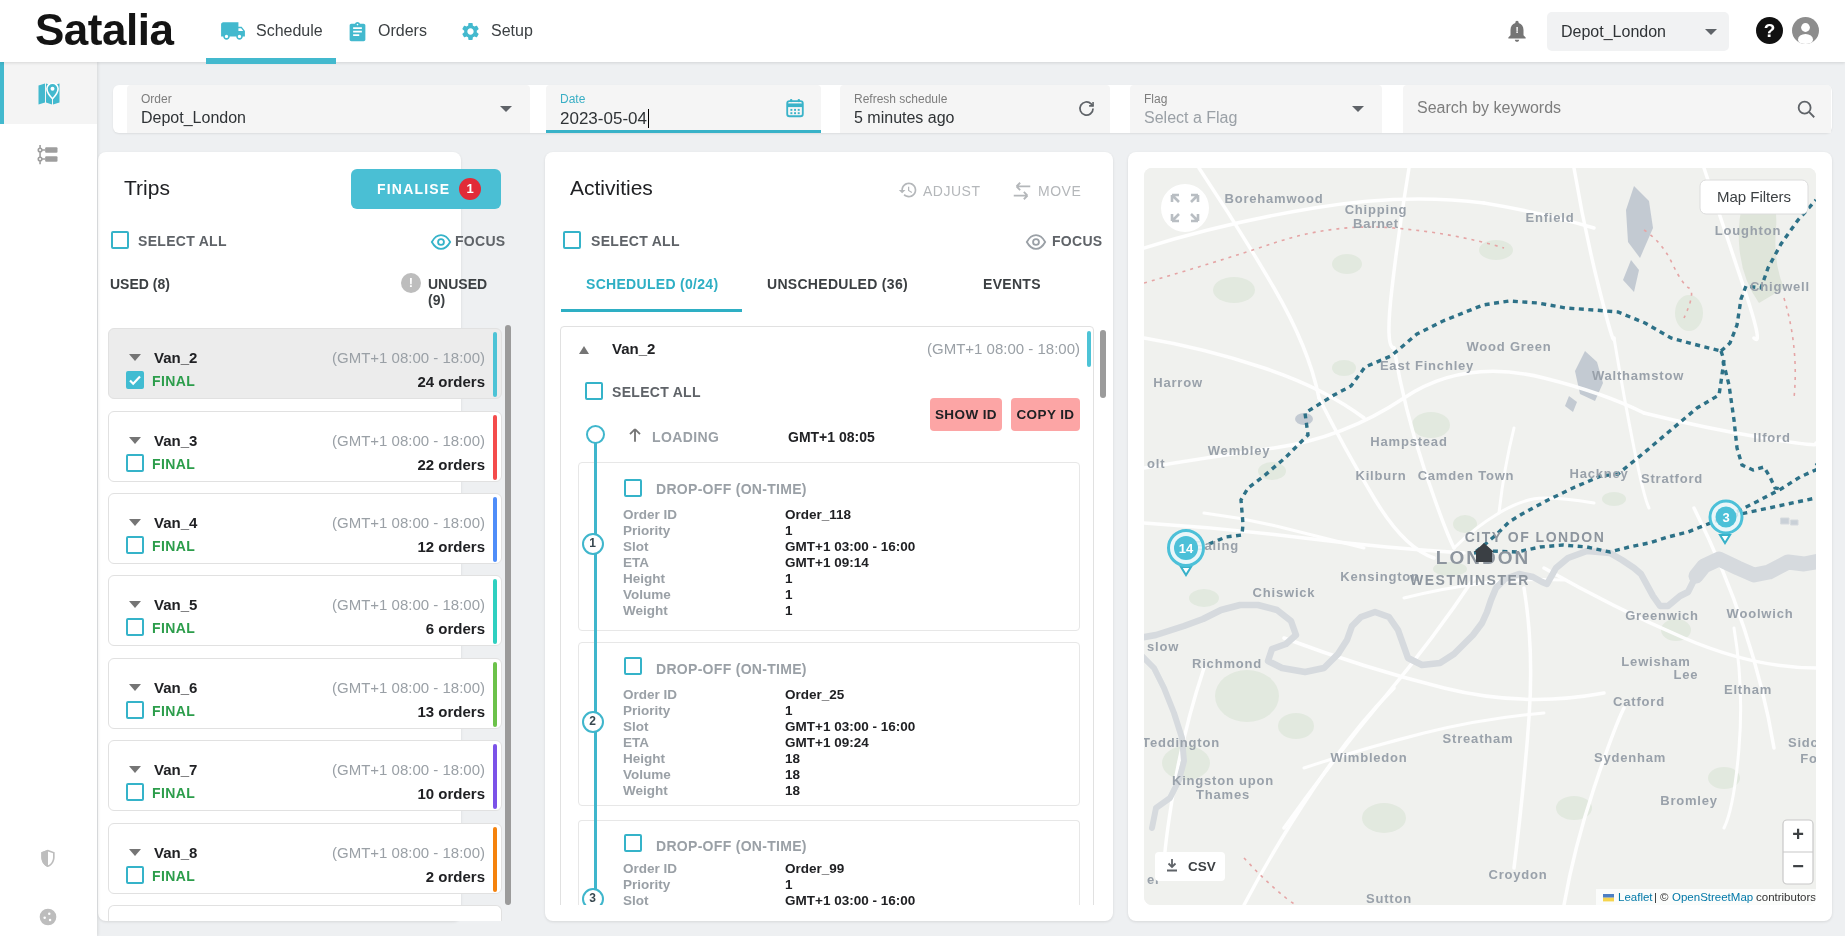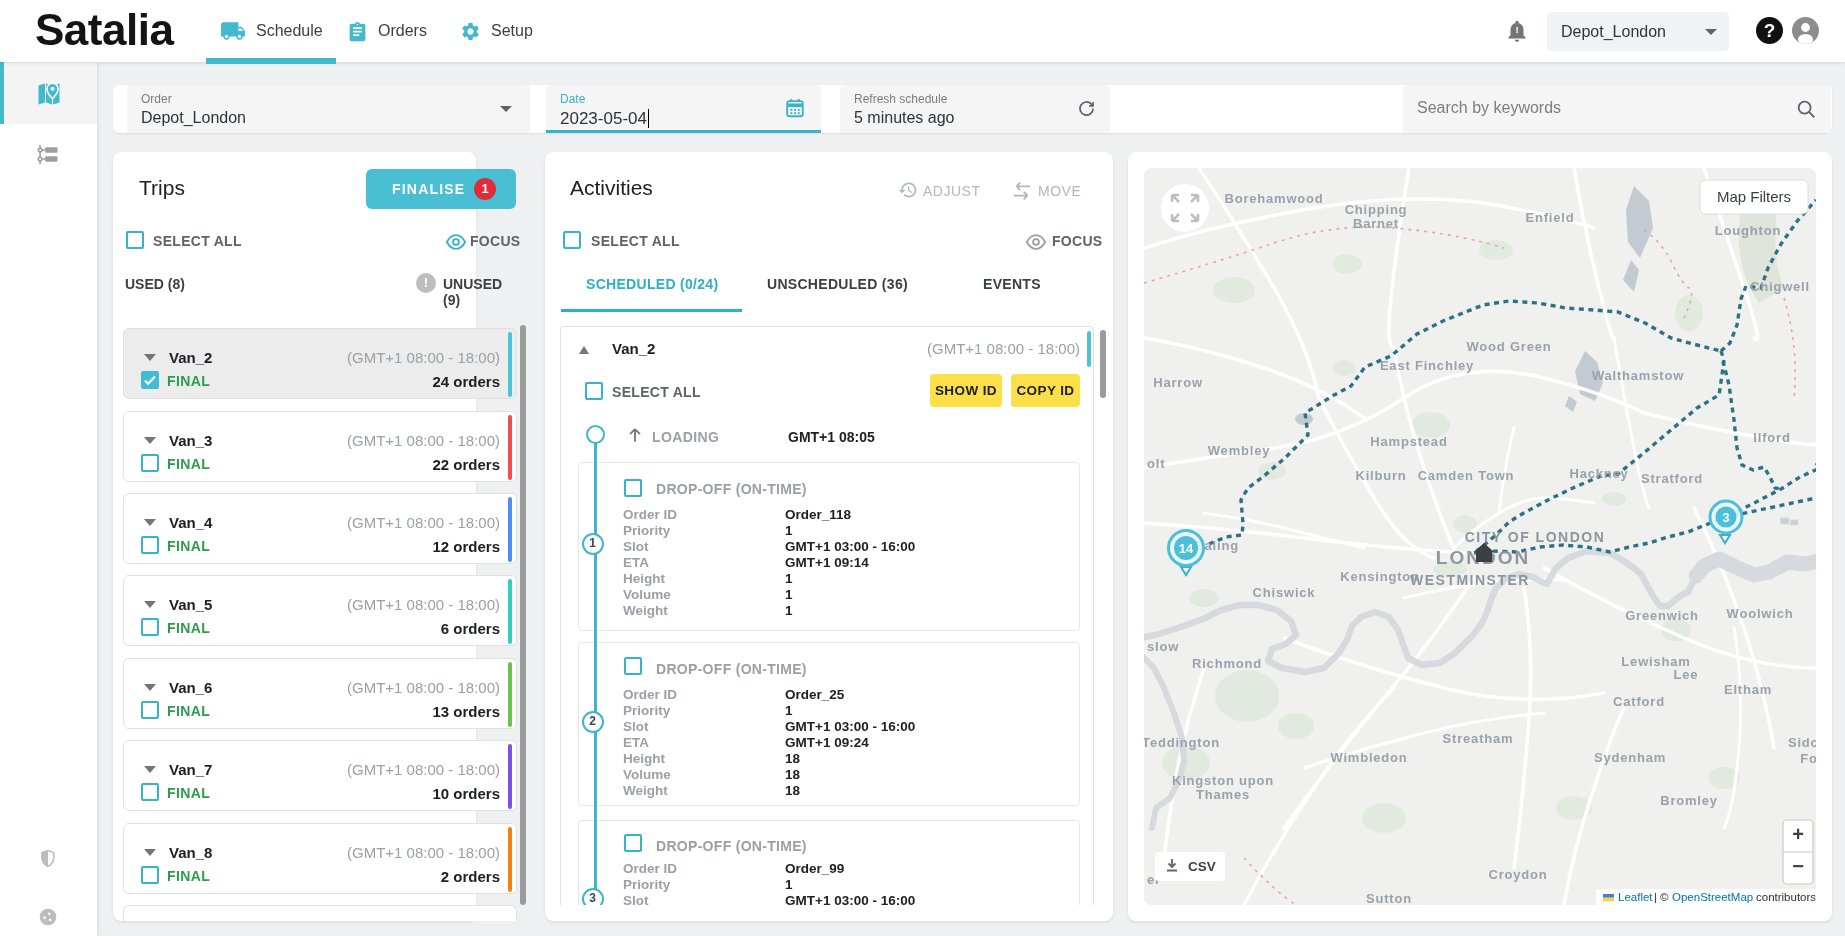--- a/index.html
+++ b/index.html
@@ -31,21 +31,21 @@
 #f-depot { left:14px; width:403px; }
 #f-date  { left:433px; width:275px; border-bottom:3px solid #38b2c8; }
 #f-date .flabel { color:#3aafc5; }
 #f-refresh { left:727px; width:270px; }
 #f-flag { left:1017px; width:252px; }
 #f-search { left:1290px; width:428px; }
 #f-search .fvalue { top:14px; color:#7d7d7d; }
 
 
 .panel { position:absolute; top:152px; height:769px; background:#fff; border-radius:8px; box-shadow:0 1px 3px rgba(0,0,0,.10); }
-#p-trips { left:113px; width:363px; }
+#p-trips { left:98px; width:363px; }
 #p-act   { left:545px; width:568px; }
 #p-map   { left:1128px; width:704px; }
 
 .ptitle { position:absolute; font-size:21px; color:#202124; }
 .chkbox { position:absolute; width:18px; height:18px; border:2px solid #35b3c9; border-radius:2px; background:#fff; }
 .chkbox.on { background:#41bcd2; border-color:#41bcd2; }
 .seltxt { position:absolute; font-size:14px; font-weight:bold; color:#5f6368; letter-spacing:.3px; }
 
 
 .vcard { position:absolute; left:10px; width:394px; height:71px; background:#fff; border:1px solid #e1e1e1; border-radius:6px; }
@@ -59,21 +59,21 @@
 .vchk  { position:absolute; left:17px; top:42px; }
 
 
 .tabtxt { position:absolute; top:124px; font-size:14px; font-weight:bold; letter-spacing:.3px; color:#3c4043; }
 .dcard { position:absolute; left:33px; width:502px; background:#fff; border:1px solid #e7e7e7; border-radius:4px; }
 .dhead { position:absolute; left:77px; top:17px; font-size:14px; font-weight:bold; color:#9aa0a6; letter-spacing:.3px; }
 .drow { position:absolute; left:44px; font-size:13.5px; color:#9aa0a6; font-weight:bold; }
 .dval { position:absolute; left:206px; font-size:13.5px; color:#202124; font-weight:bold; }
 .numcirc { position:absolute; width:22px; height:22px; border:2.5px solid #3fb6cc; border-radius:50%; background:#fff; text-align:center; font-size:12px; font-weight:bold; color:#37474f; line-height:17px; z-index:3; }
 
-.gbtn { position:absolute; height:33px; background:#fde047; border-radius:4px; font-size:13.5px; font-weight:bold; color:#202124; letter-spacing:.4px; text-align:center; }
+.gbtn { position:absolute; height:33px; background:#fca5a5; border-radius:4px; font-size:13.5px; font-weight:bold; color:#202124; letter-spacing:.4px; text-align:center;margin-top:24px; }
 
 
 .sbar { position:absolute; width:6px; background:#9b9b9b; border-radius:3px; }
 .caret { width:0; height:0; border-left:6px solid transparent; border-right:6px solid transparent; border-top:6px solid #5f6368; display:inline-block; }
 .nicon svg { display:block; }
 </style>
 </head>
 <body>
 <div id="page">
 
@@ -174,20 +174,25 @@
           </g>
         </svg>
     </div>
     <div class="ffield" id="f-refresh">
       <div class="flabel">Refresh schedule</div>
         <div class="fvalue">5 minutes ago</div>
       <svg style="position:absolute;right:13px;top:13px;" width="21" height="21" viewBox="0 0 24 24" fill="none" stroke="#5f6368" stroke-width="2">
           <path d="M19.5 12 a7.5 7.5 0 1 1 -2.2-5.3 L19.5 9"></path>
           <path d="M19.5 4.5 V9 h-4.5" stroke-width="1.8"></path>
         </svg>
+    </div>
+    <div class="ffield" id="f-flag">
+      <div class="flabel">Flag</div>
+        <div class="fvalue" style="color:#9aa0a6;">Select a Flag</div>
+      <span class="caret" style="position:absolute;right:18px;top:21px;"></span>
     </div>
     <div class="ffield" id="f-search">
       <div class="fvalue">Search by keywords</div>
       <svg style="position:absolute;right:14px;top:13px;" width="22" height="22" viewBox="0 0 24 24" fill="none" stroke="#5f6368" stroke-width="2">
           <circle cx="10.5" cy="10.5" r="6.5"></circle>
           <path d="M15.5 15.5 L21 21"></path>
         </svg>
     </div>
   </div>
 

